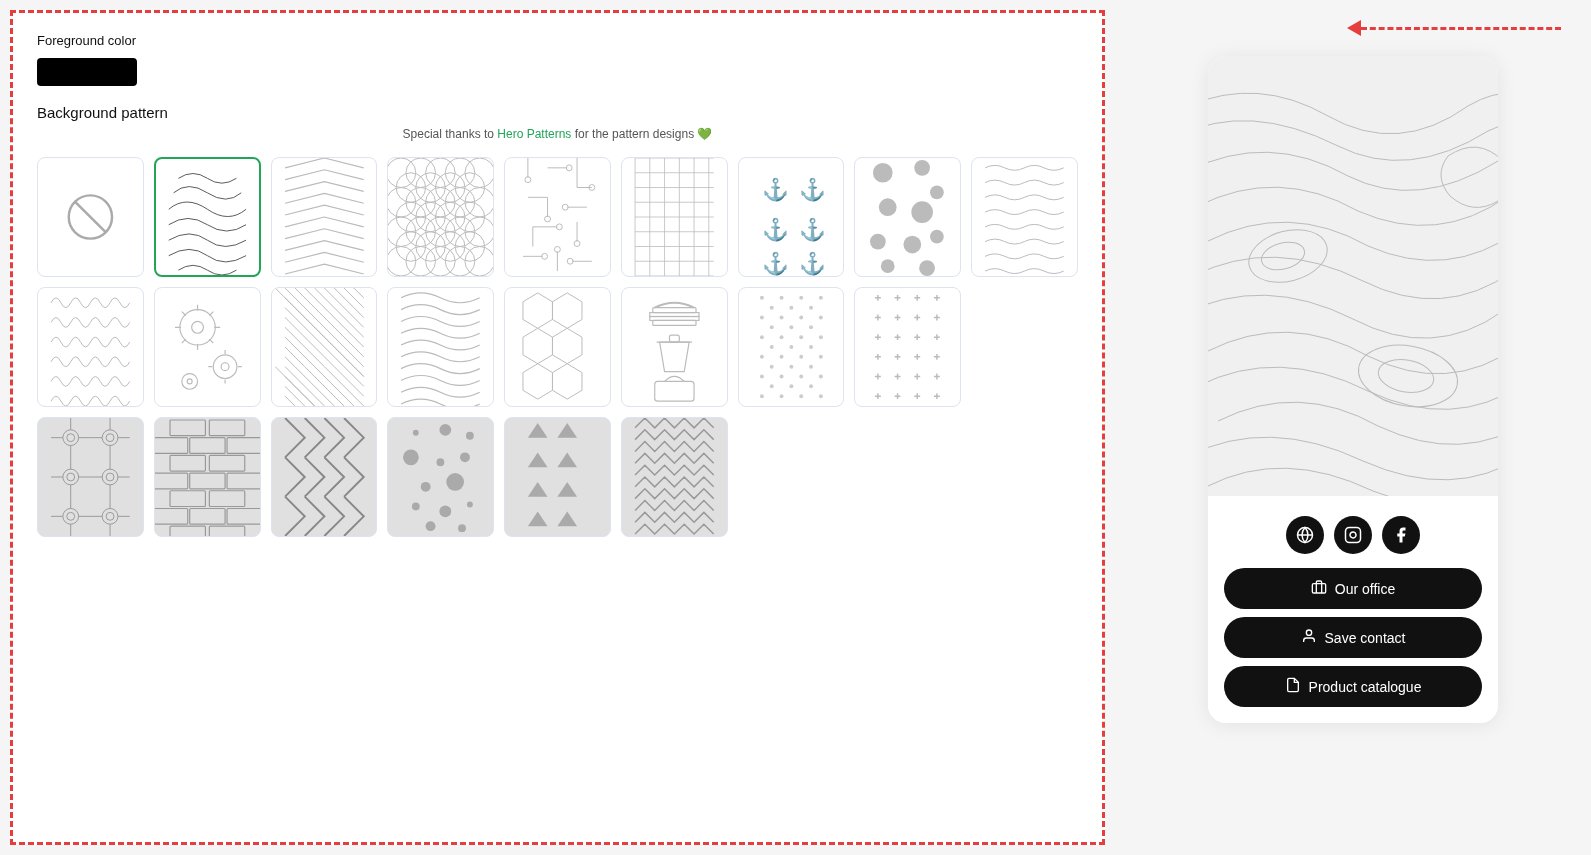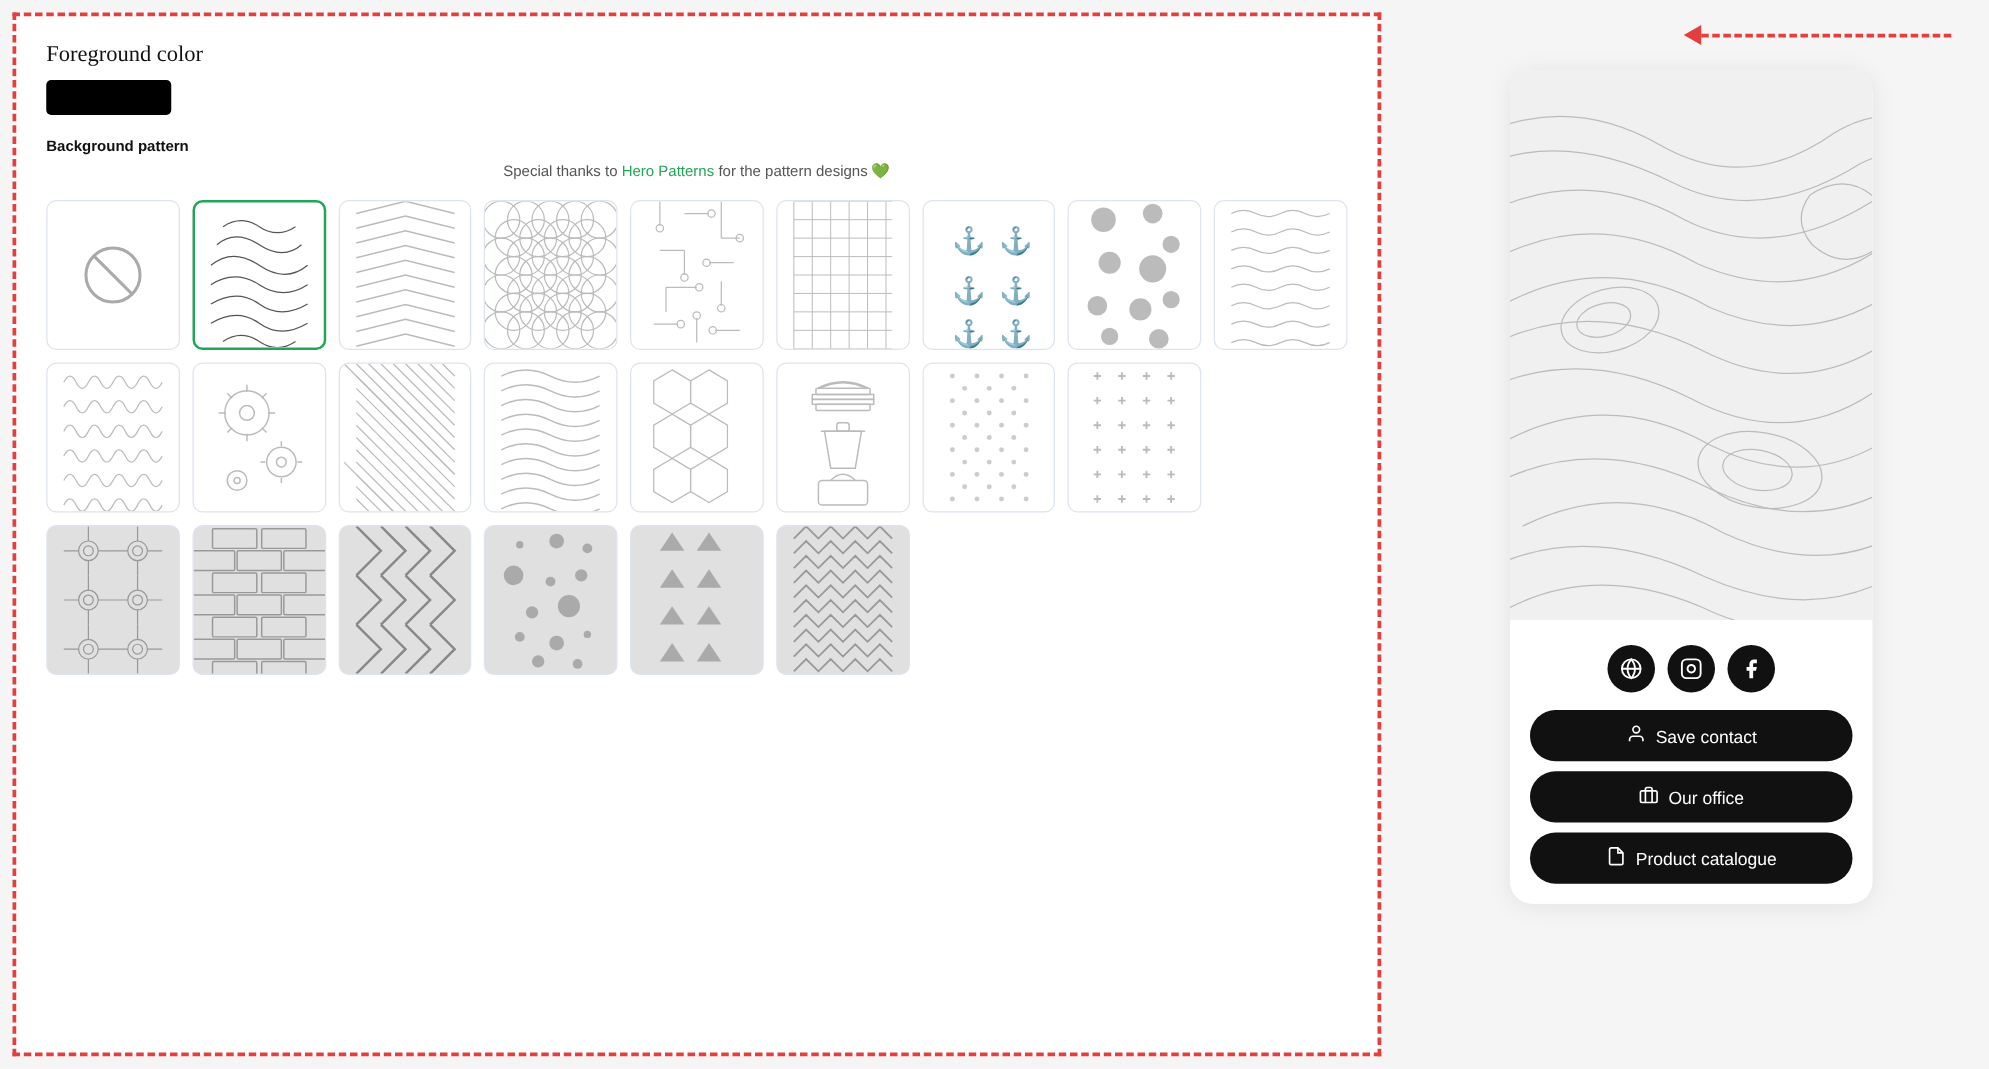--- a/index.html
+++ b/index.html
@@ -16,39 +16,38 @@
     .left-panel {
       flex: 0 0 1095px;
       background: #fff;
       border: 3px dashed #e53e3e;
       margin: 10px;
       padding: 20px 24px;
       position: relative;
     }
 
     .section-title {
-      font-size: 18px;
+      font-size: 13px;
       font-weight: 500;
       color: #111;
       margin-bottom: 10px;
-      font-family: Liberation Serif, serif;
     }
 
     .color-swatch {
       width: 100px;
       height: 28px;
       background: #000;
       border-radius: 4px;
       margin-bottom: 18px;
       cursor: pointer;
     }
 
     .bg-pattern-label {
-      font-size: 12px;
-      font-weight: 700;
+      font-size: 15px;
+      font-weight: 400;
       color: #111;
       margin-bottom: 6px;
     }
 
     .attribution {
       font-size: 12px;
       color: #555;
       margin-bottom: 16px;
       text-align: center;
     }
@@ -777,35 +776,35 @@
         <div class="social-icon-btn">
           <svg width="18" height="18" viewBox="0 0 24 24" fill="white" stroke="none">
             <path d="M18 2h-3a5 5 0 0 0-5 5v3H7v4h3v8h4v-8h3l1-4h-4V7a1 1 0 0 1 1-1h3z"></path>
           </svg>
         </div>
       </div>
 
       <div class="action-btn">
         <span>
           <svg width="16" height="16" viewBox="0 0 24 24" fill="none" stroke="white" stroke-width="2">
+            <rect x="2" y="7" width="20" height="14" rx="2"></rect>
+            <path d="M16 21V5a2 2 0 0 0-2-2h-4a2 2 0 0 0-2 2v16"></path>
+          </svg>
+        </span>
+        <span>Our office</span>
+      </div>
+
+      <div class="action-btn">
+        <span>
+          <svg width="16" height="16" viewBox="0 0 24 24" fill="none" stroke="white" stroke-width="2">
             <path d="M20 21v-2a4 4 0 0 0-4-4H8a4 4 0 0 0-4 4v2"></path>
             <circle cx="12" cy="7" r="4"></circle>
           </svg>
         </span>
         <span>Save contact</span>
-      </div>
-
-      <div class="action-btn">
-        <span>
-          <svg width="16" height="16" viewBox="0 0 24 24" fill="none" stroke="white" stroke-width="2">
-            <rect x="2" y="7" width="20" height="14" rx="2"></rect>
-            <path d="M16 21V5a2 2 0 0 0-2-2h-4a2 2 0 0 0-2 2v16"></path>
-          </svg>
-        </span>
-        <span>Our office</span>
       </div>
 
       <div class="action-btn">
         <span>
           <svg width="16" height="16" viewBox="0 0 24 24" fill="none" stroke="white" stroke-width="2">
             <path d="M14 2H6a2 2 0 0 0-2 2v16a2 2 0 0 0 2 2h12a2 2 0 0 0 2-2V8z"></path>
             <polyline points="14 2 14 8 20 8"></polyline>
           </svg>
         </span>
         <span>Product catalogue</span>

